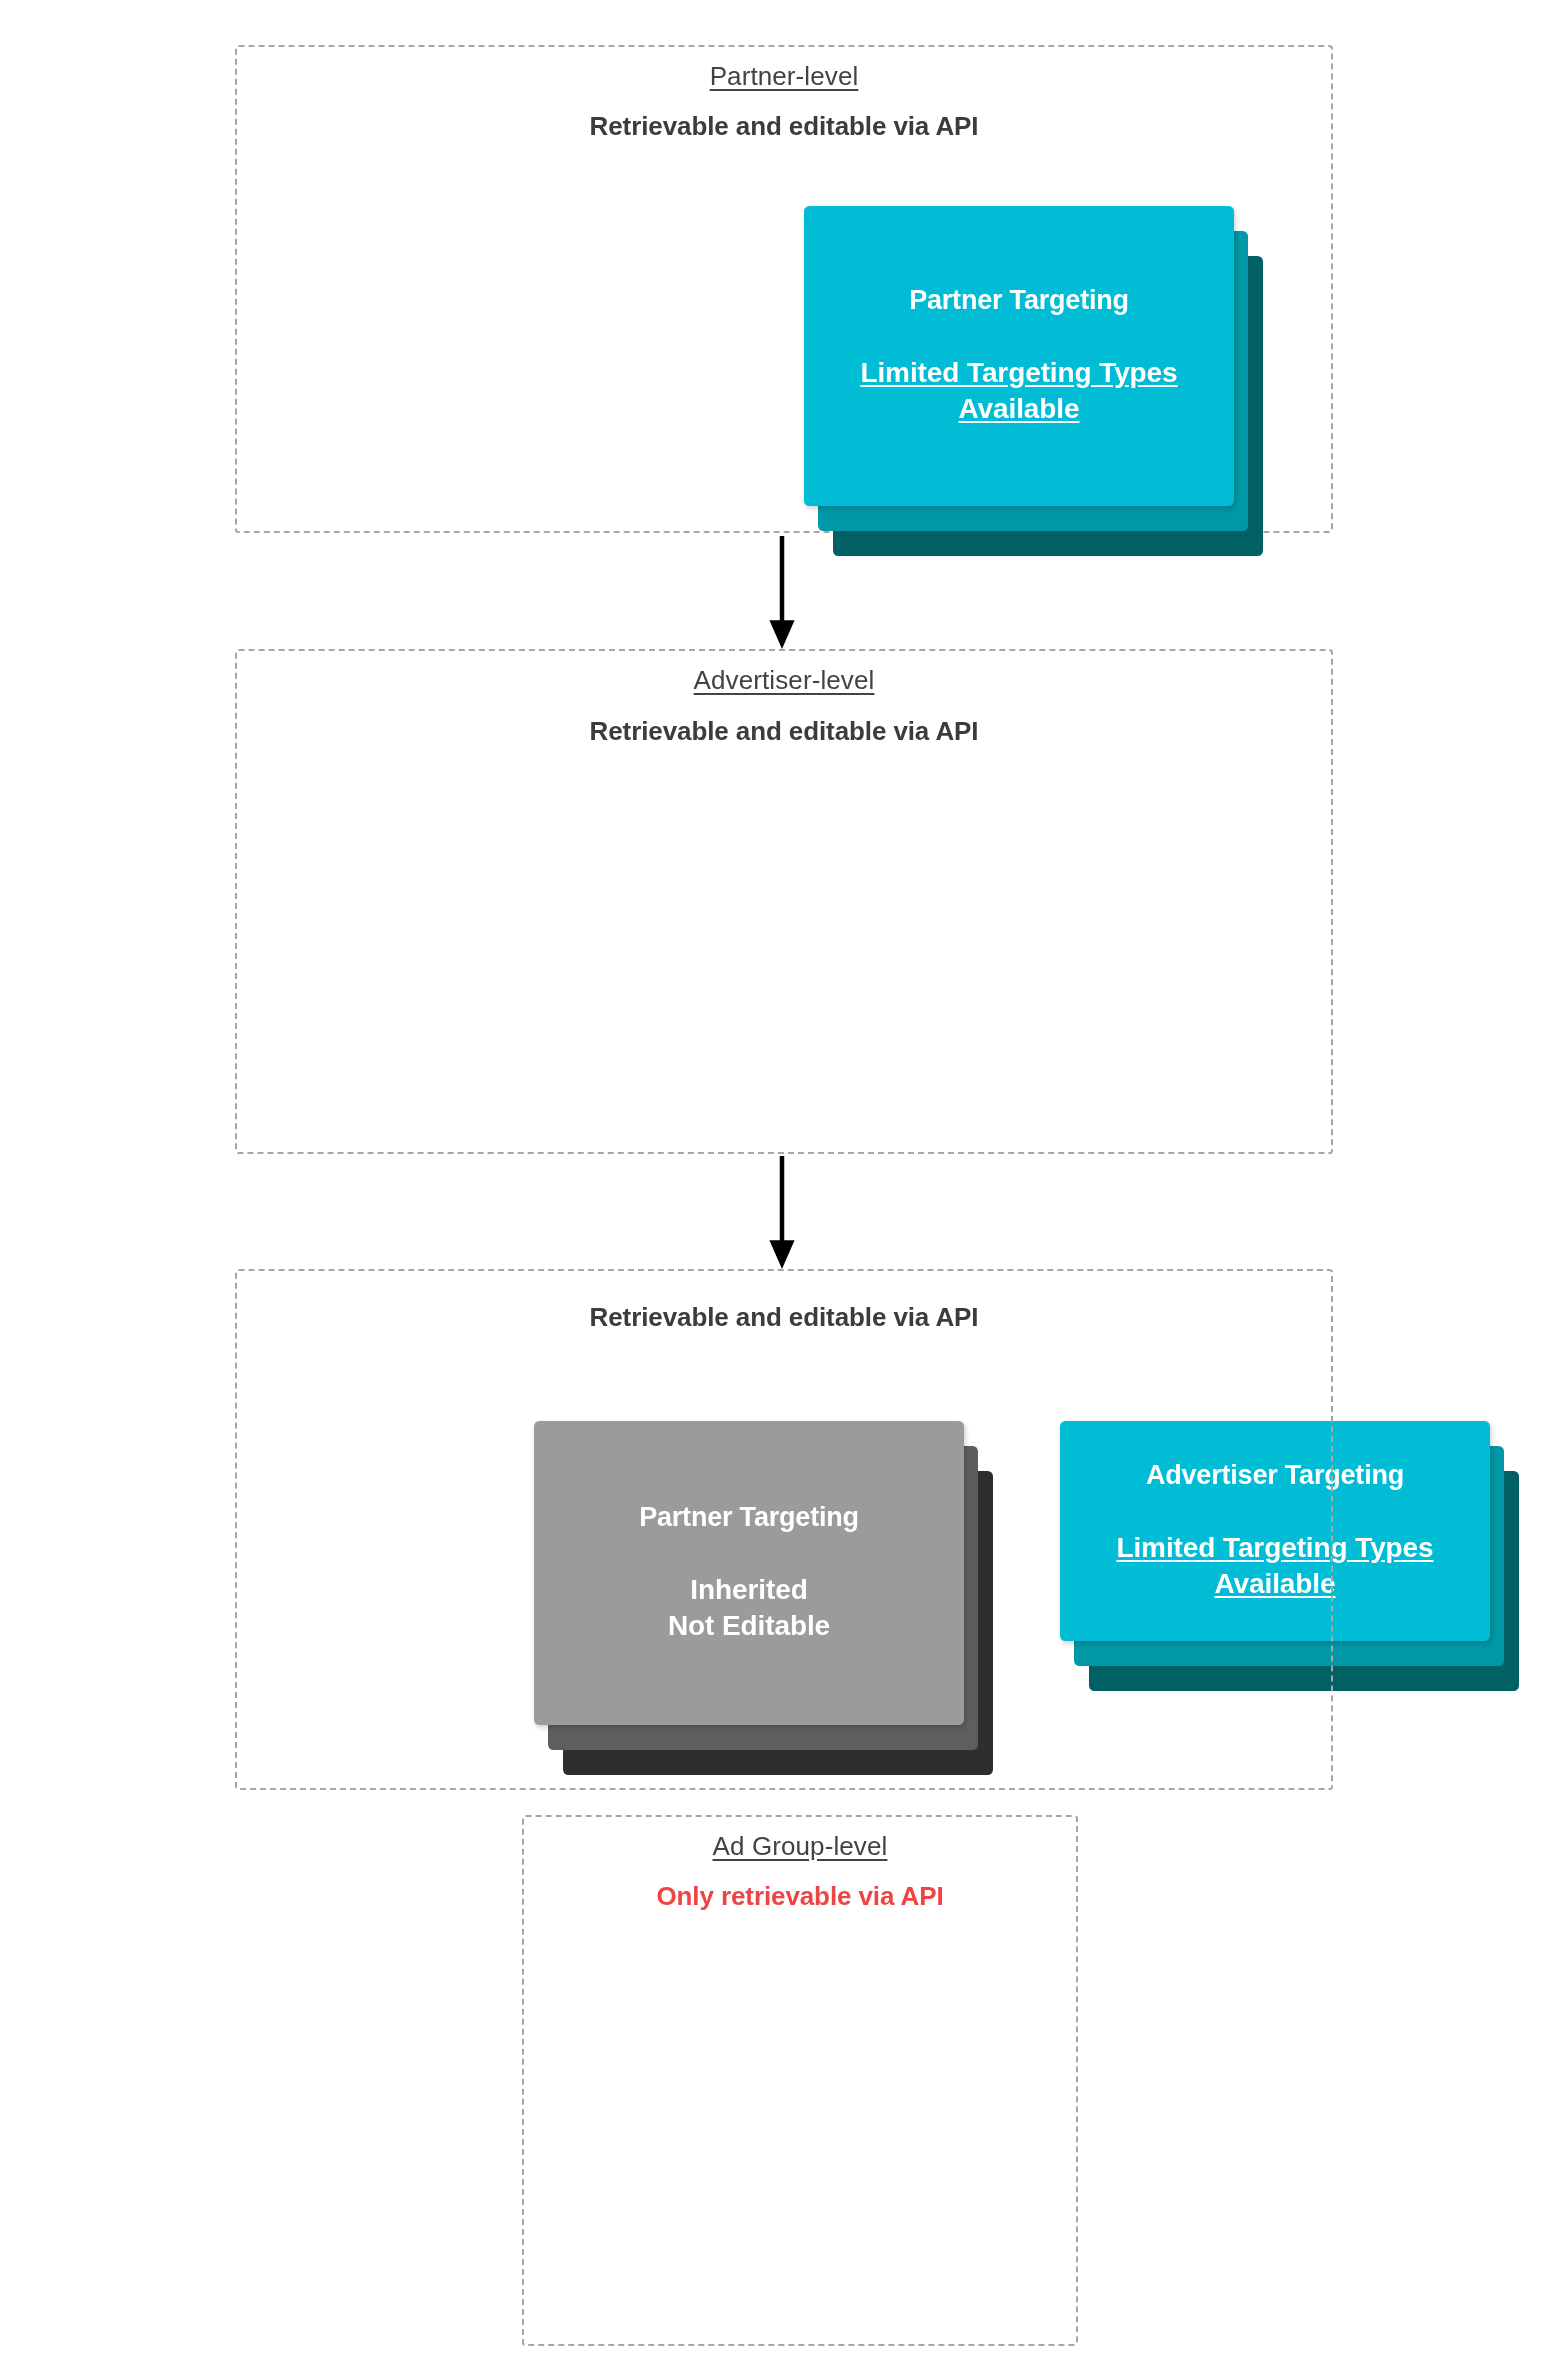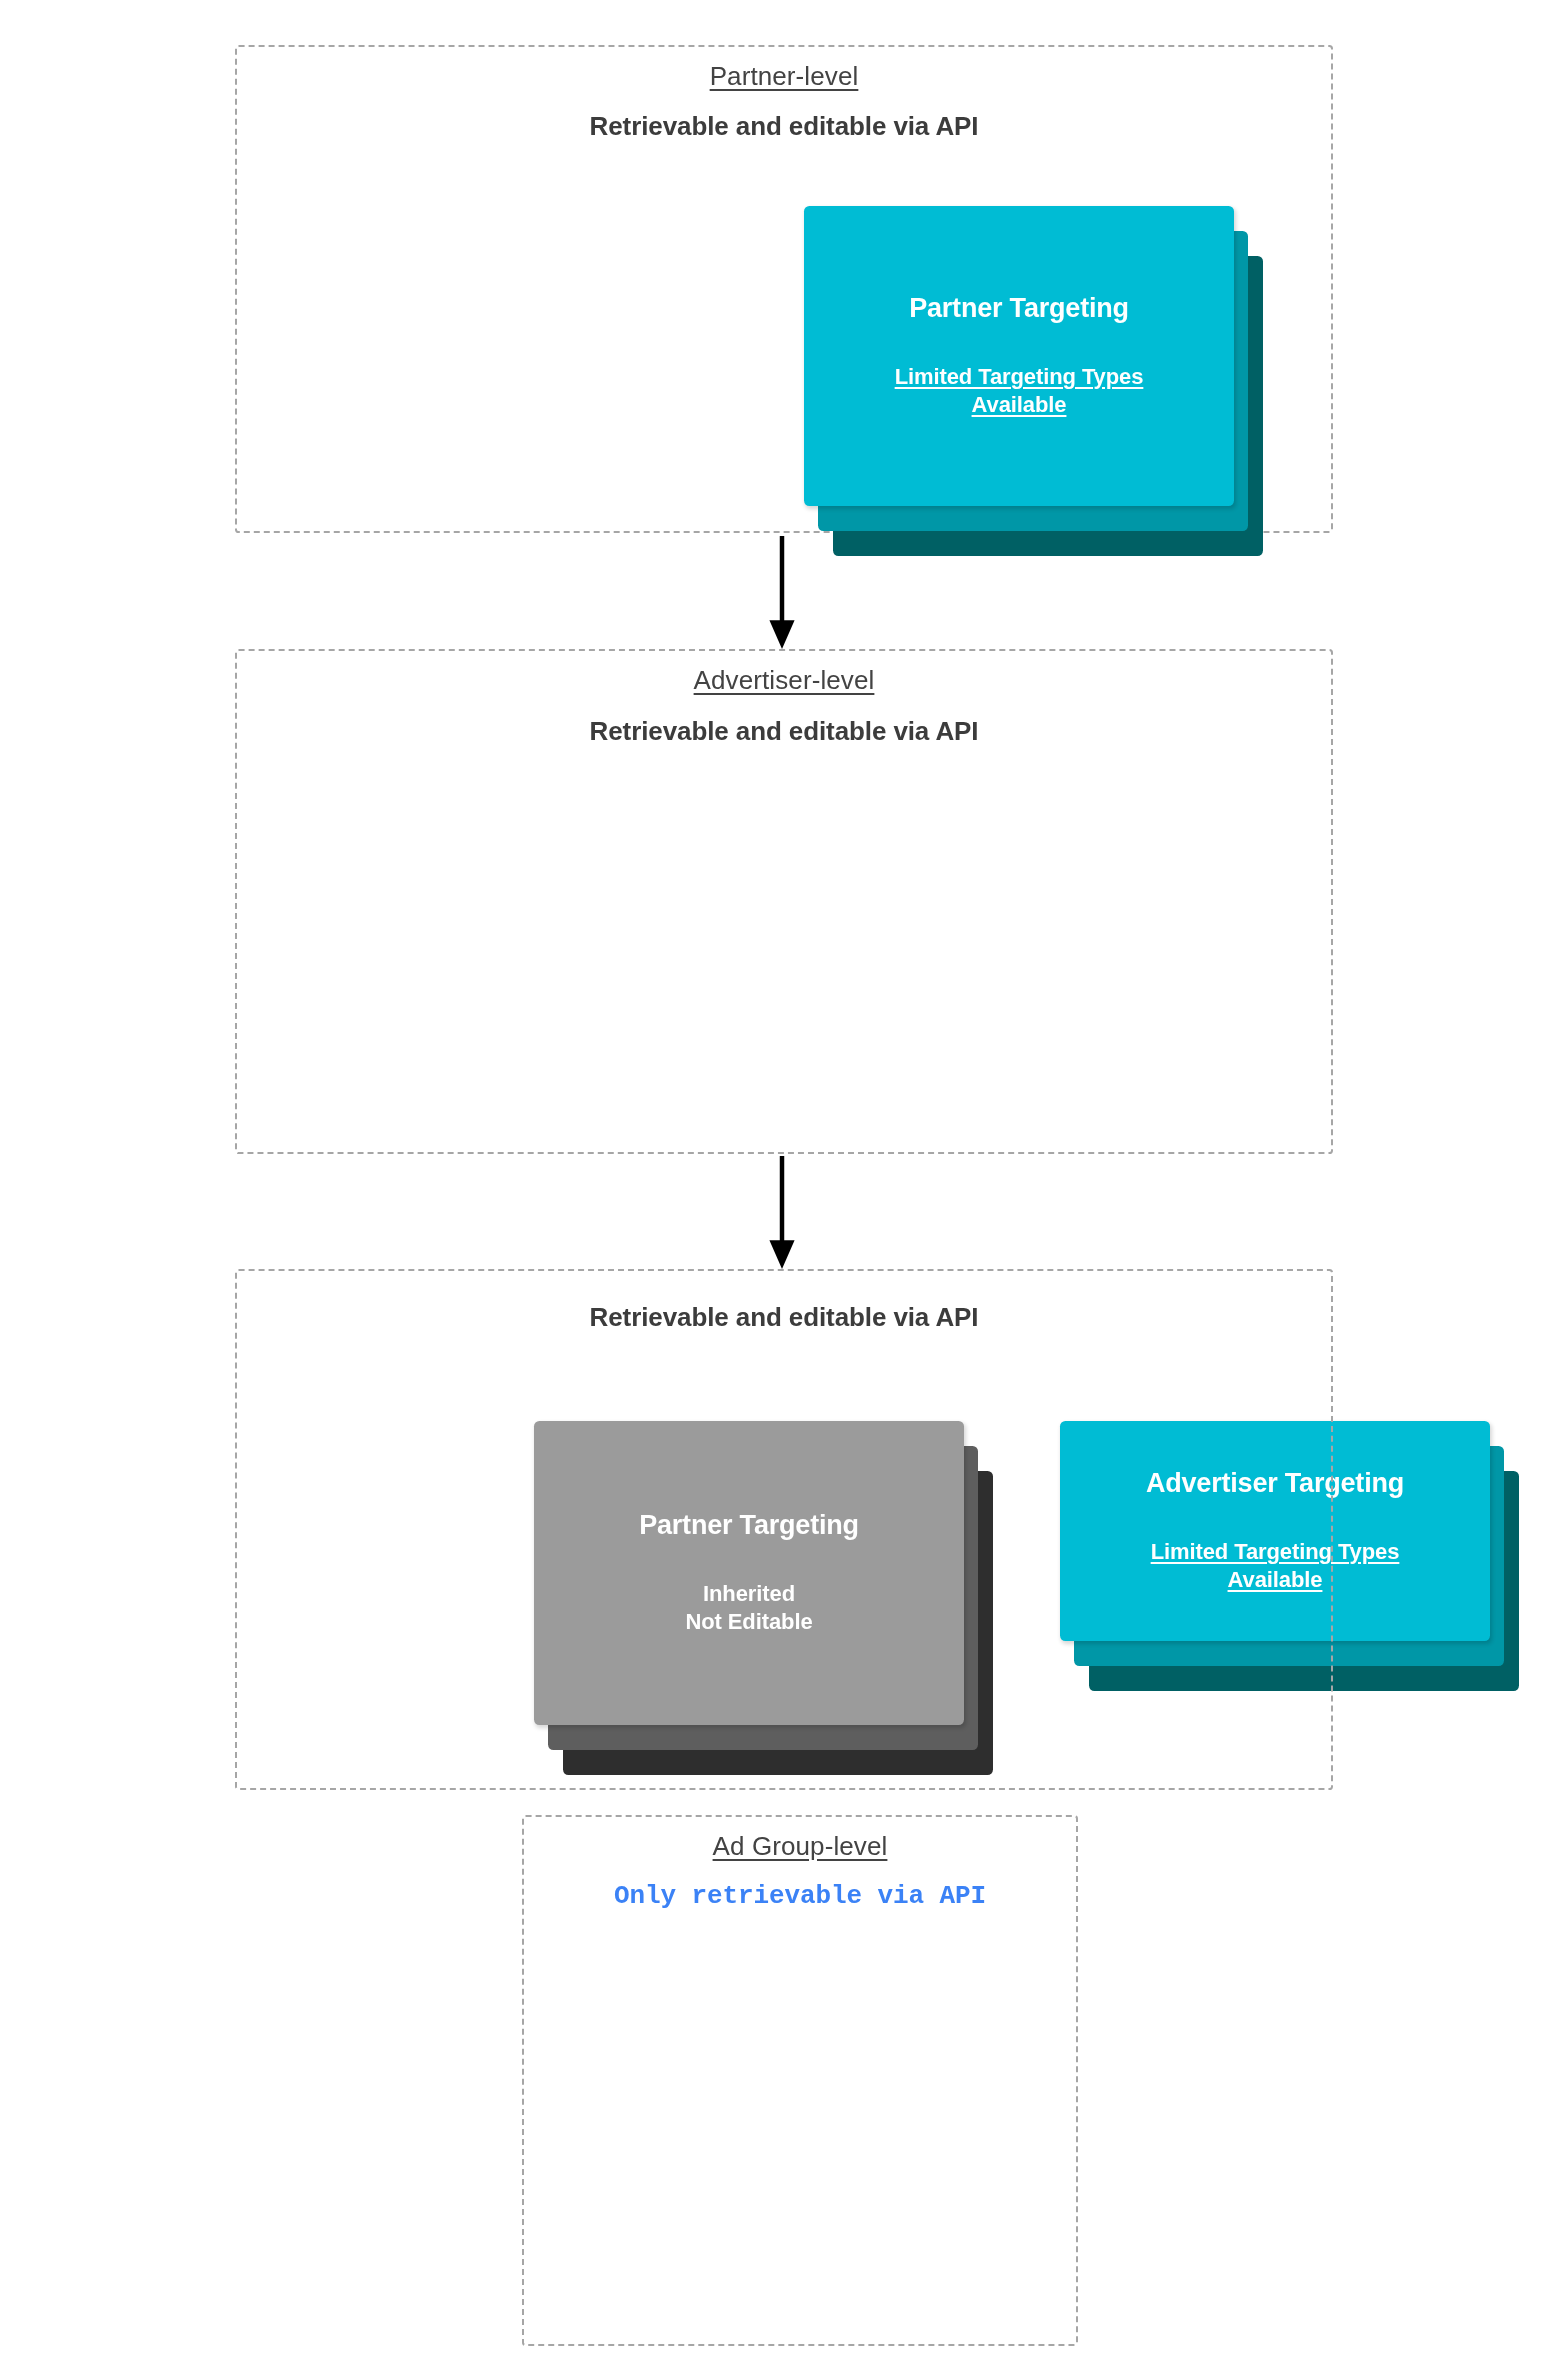--- a/index.html
+++ b/index.html
@@ -54,21 +54,21 @@
     letter-spacing: 0.1px;
   }
   .level-sub {
     display: block;
     font-size: 26px;
     font-weight: 700;
     color: #3c3c3c;
     letter-spacing: -0.1px;
     margin-top: 17px;
   }
-  .level-sub.danger { color: #3b82f6; font-family: Liberation Mono, monospace; }
+  .level-sub.danger { color: #ef4444; }
 
   #head-partner    { top: 12.5px; }
   #head-advertiser { top: 13.4px; }
   #head-lineitem   { top: 12.5px; }
   #head-adgroup    { top: 12.5px; }
 
   
   .card-stack {
     position: absolute;
   }
@@ -106,21 +106,21 @@
   .grey .back  { background: #2e2e2e; }
 
   .card-title {
     font-size: 27px;
     font-weight: 700;
     color: #ffffff;
     line-height: 1.22;
     letter-spacing: -0.2px;
   }
   .card-note {
-    font-size: 22px;
+    font-size: 28px;
     font-weight: 700;
     color: #ffffff;
     line-height: 1.3;
     margin-top: 26px;
     letter-spacing: -0.1px;
   }
   .card-note.underlined {
     text-decoration: underline;
     text-underline-offset: 2.7px;
   }

